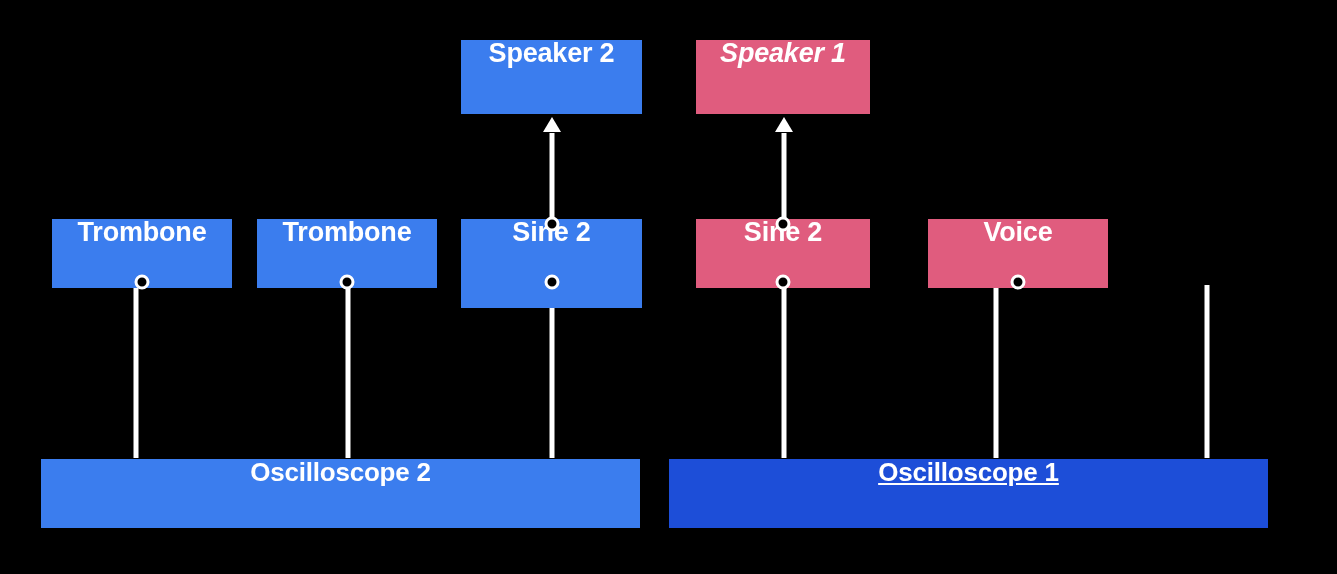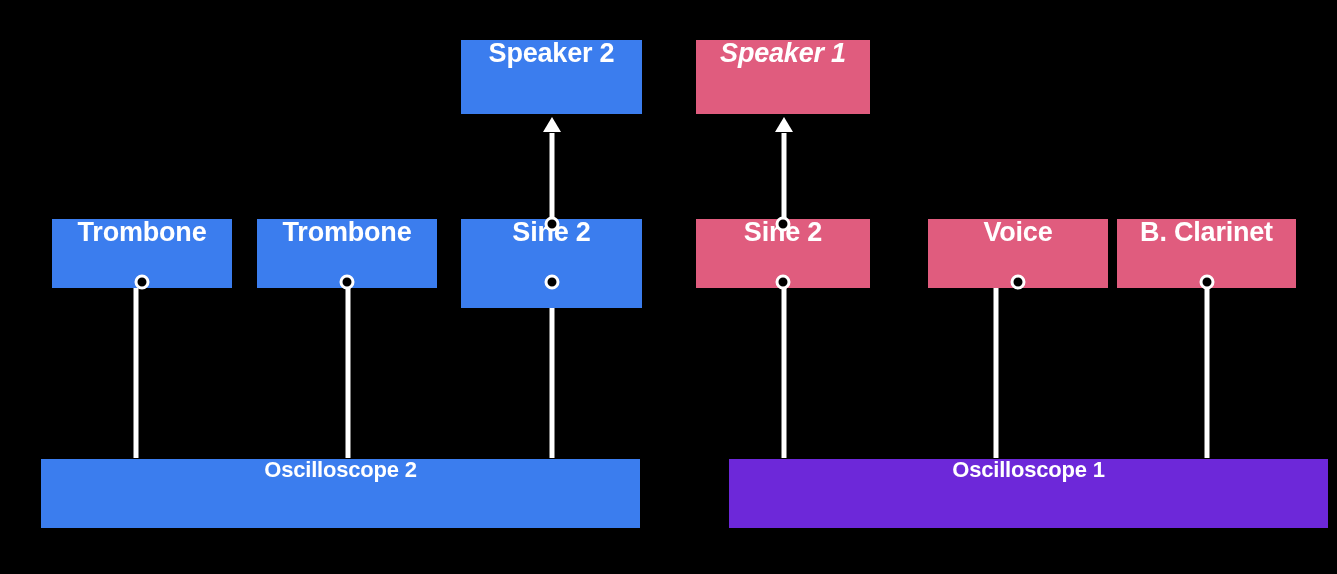--- a/index.html
+++ b/index.html
@@ -41,21 +41,21 @@
     letter-spacing: -0.2px;
     white-space: nowrap;
     -webkit-font-smoothing: antialiased;
   }
   .node.blue  { background: #3B7DEE; }
   .node.pink  { background: #E05C7E; }
   .node .label {
     pointer-events: none;
     line-height: 1;
   }
-  .node.sink { font-size: 22px; }
+  .node.sink { font-size: 26px; }
   .port {
     position: absolute;
     width: 15px;
     height: 15px;
     border-radius: 50%;
     border: 3.5px solid #ffffff;
     background: #000000;
     box-sizing: border-box;
     transform: translate(-50%, -50%);
     z-index: 5;
@@ -120,23 +120,19 @@
     </div>
     <div class="node pink" style="left: 696px; top: 219px; width: 174px; height: 69px; background: rgb(224, 92, 126);">
       <span class="label">Sine 2</span>
       <div class="port" style="left: 50%; top: 5px;"></div>
       <div class="port" style="left: 50%; top: 63px;"></div>
     </div>
     <div class="node pink" style="left: 928px; top: 219px; width: 180px; height: 69px; background: rgb(224, 92, 126);">
       <span class="label">Voice</span>
       <div class="port" style="left: 50%; top: 63px;"></div>
     </div>
-    <div class="node pink" style="left: 1117px; top: 219px; width: 179px; height: 69px; background: rgb(224, 92, 126);">
-      <span class="label">B. Clarinet</span>
-      <div class="port" style="left: 50%; top: 63px;"></div>
-    </div>
     <div class="node blue sink" style="left: 41px; top: 459px; width: 599px; height: 69px; background: rgb(59, 125, 238);">
       <span class="label">Oscilloscope 2</span>
     </div>
-    <div class="node pink sink" style="left: 729px; top: 459px; width: 599px; height: 69px; background: #6d28d9;">
+    <div class="node pink sink" style="left: 669px; top: 459px; width: 599px; height: 69px; background: #1d4ed8; text-decoration: underline;">
       <span class="label">Oscilloscope 1</span>
     </div>
   </div>
 
 </body></html>

